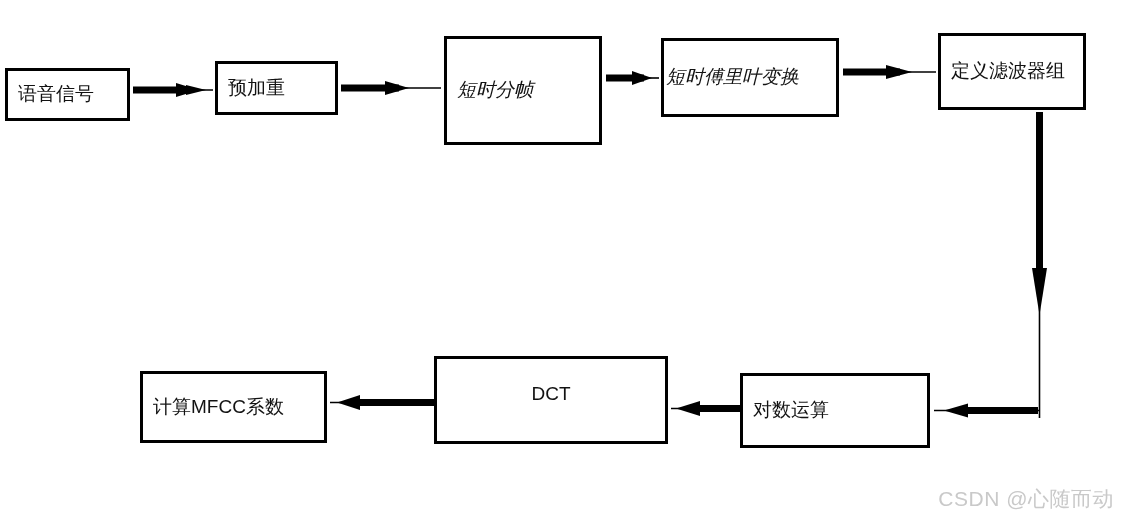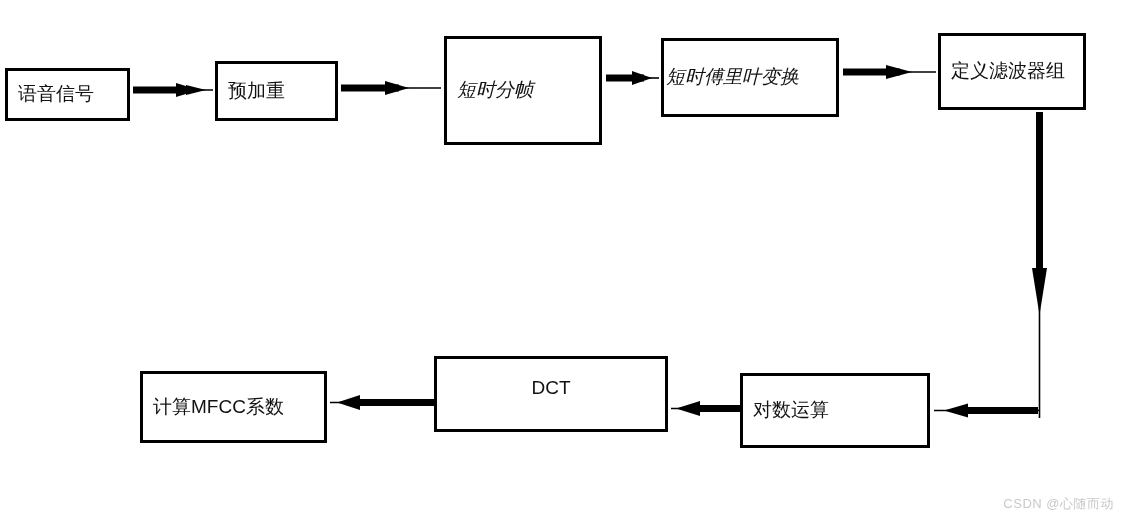--- a/index.html
+++ b/index.html
@@ -41,21 +41,21 @@
     top: 0;
     width: 1126px;
     height: 521px;
     pointer-events: none;
   }
   .watermark {
     position: absolute;
     right: 12px;
     bottom: 8px;
     color: #c9c9c9;
-    font-size: 13px;
+    font-size: 21px;
     letter-spacing: 0.5px;
     white-space: nowrap;
   }
 </style>
 </head>
 <body>
 
 <div id="canvas">
 
   <svg class="edges" viewBox="0 0 1126 521" xmlns="http://www.w3.org/2000/svg">
@@ -104,41 +104,41 @@
       <rect x="358" y="399" width="76" height="7" fill="#000"></rect>
       <path d="M330,402.5 L432,402.5" stroke="#000" stroke-width="1.6"></path>
       <path d="M360,395 L337,402.5 L360,410 Z" fill="#000"></path>
     </g>
   </svg>
 
   <div class="node align-left" style="left:5px; top:68px; width:125px; height:53px;">
     <span class="node-label">语音信号</span>
   </div>
 
-  <div class="node align-left" style="left:215px; top:61px; width:123px; height:60px;">
+  <div class="node align-left" style="left:215px; top:61px; width:123px; height:54px;">
     <span class="node-label">预加重</span>
   </div>
 
   <div class="node align-left" style="left:444px; top:36px; width:158px; height:109px;font-style:italic;">
     <span class="node-label">短时分帧</span>
   </div>
 
   <div class="node align-left" style="left:661px; top:38px; width:178px; height:79px;font-style:italic;">
     <span class="node-label" style="margin-left:2px;">短时傅里叶变换</span>
   </div>
 
   <div class="node align-left" style="left:938px; top:33px; width:148px; height:77px;">
     <span class="node-label">定义滤波器组</span>
   </div>
 
   <div class="node align-left" style="left:140px; top:371px; width:187px; height:72px;">
     <span class="node-label">计算MFCC系数</span>
   </div>
 
-  <div class="node align-center" style="left:434px; top:356px; width:234px; height:76px;">
+  <div class="node align-center" style="left:434px; top:356px; width:234px; height:88px;">
     <span class="node-label" style="margin-bottom:12px;">DCT</span>
   </div>
 
   <div class="node align-left" style="left:740px; top:373px; width:190px; height:75px;">
     <span class="node-label" style="">对数运算</span>
   </div>
 
   <div class="watermark">CSDN @心随而动</div>
 
 </div>

